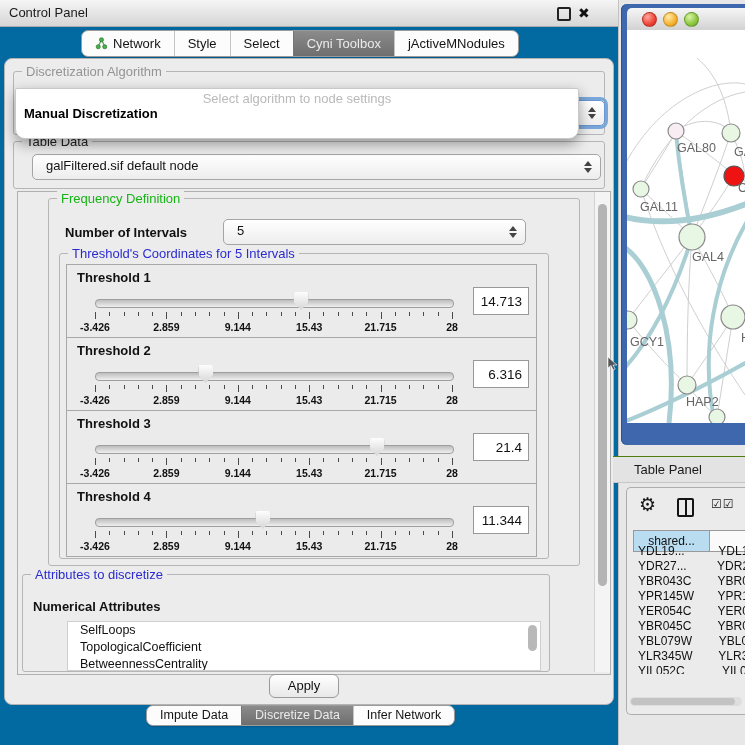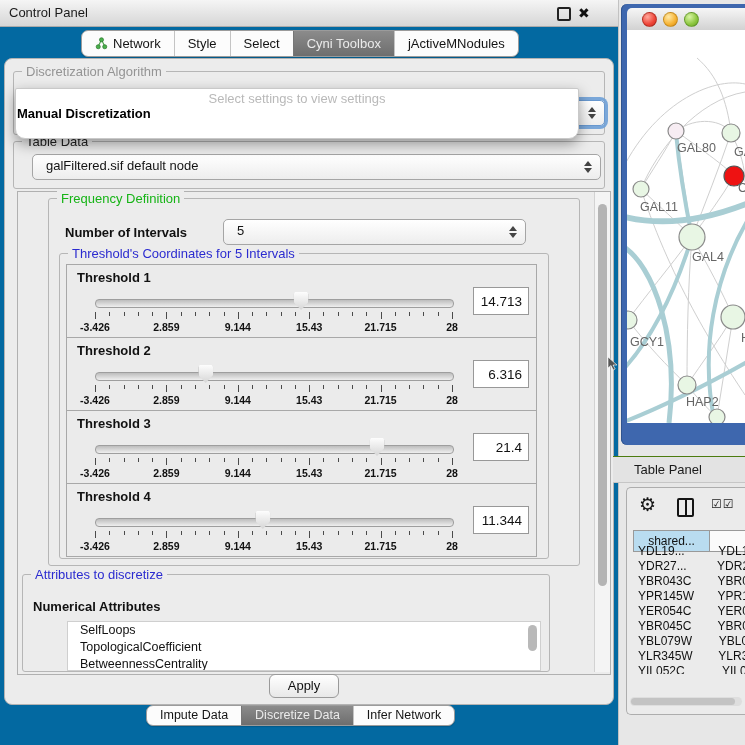--- a/index.html
+++ b/index.html
@@ -42,21 +42,21 @@
   .stepper{position:absolute;right:8px;top:50%;transform:translateY(-50%);width:8px;}
   .stepper i{display:block;width:0;height:0;border-left:4px solid transparent;border-right:4px solid transparent;margin:2px 0;}
   .stepper .up{border-bottom:5px solid #444;}
   .stepper .dn{border-top:5px solid #444;}
   .focusring{box-shadow:0 0 0 3px rgba(110,160,215,.9);border-color:#6898cf;}
 
   
   .popup{left:15px;top:88px;width:562px;height:49px;background:#fff;border:1px solid #c9c9c9;
          border-radius:2px 2px 10px 10px;box-shadow:0 5px 14px rgba(0,0,0,.38);z-index:60;}
   .popup .hint{position:absolute;top:2px;left:0;width:100%;text-align:center;color:#b9b9b9;}
-  .popup .opt1{position:absolute;top:17px;left:1px;font-weight:bold;color:#000;}
+  .popup .opt1{position:absolute;top:17px;left:8px;font-weight:bold;color:#000;}
   .popup .opt2{position:absolute;top:33px;left:5px;color:#000;}
 
   
   .scrollpanel{left:12px;top:132px;width:592px;height:482px;border:1px solid #b0b0b0;background:#ececec;}
   .vscroll{position:absolute;left:576px;top:0;width:15px;height:480px;background:#f4f4f4;border-left:1px solid #d2d2d2;}
   .vthumb{position:absolute;left:3px;top:12px;width:9px;height:382px;background:#b4b4b4;border-radius:5px;}
 
   
   .thpanel{position:absolute;left:6px;width:469px;height:72px;background:#ebebeb;border:1px solid #a8a8a8;}
   .tlabel{position:absolute;left:10px;top:5px;font-weight:bold;}
@@ -408,21 +408,21 @@
       <div class="tab sel">
           <span>Discretize Data</span>
         </div>
       <div class="tab">
           <span>Infer Network</span>
         </div>
     </div>
   </div>
 
   <div class="abs popup">
-    <div class="hint">Select settings to view settings</div>
+    <div class="hint">Select algorithm to node settings</div>
     <div class="opt1">Manual Discretization</div>
   </div>
 
   <div class="abs netwin">
     <div class="nettitle">
       <span class="light red"></span>
       <span class="light yel"></span>
       <span class="light grn"></span>
     </div>
     <div class="netcanvas">

